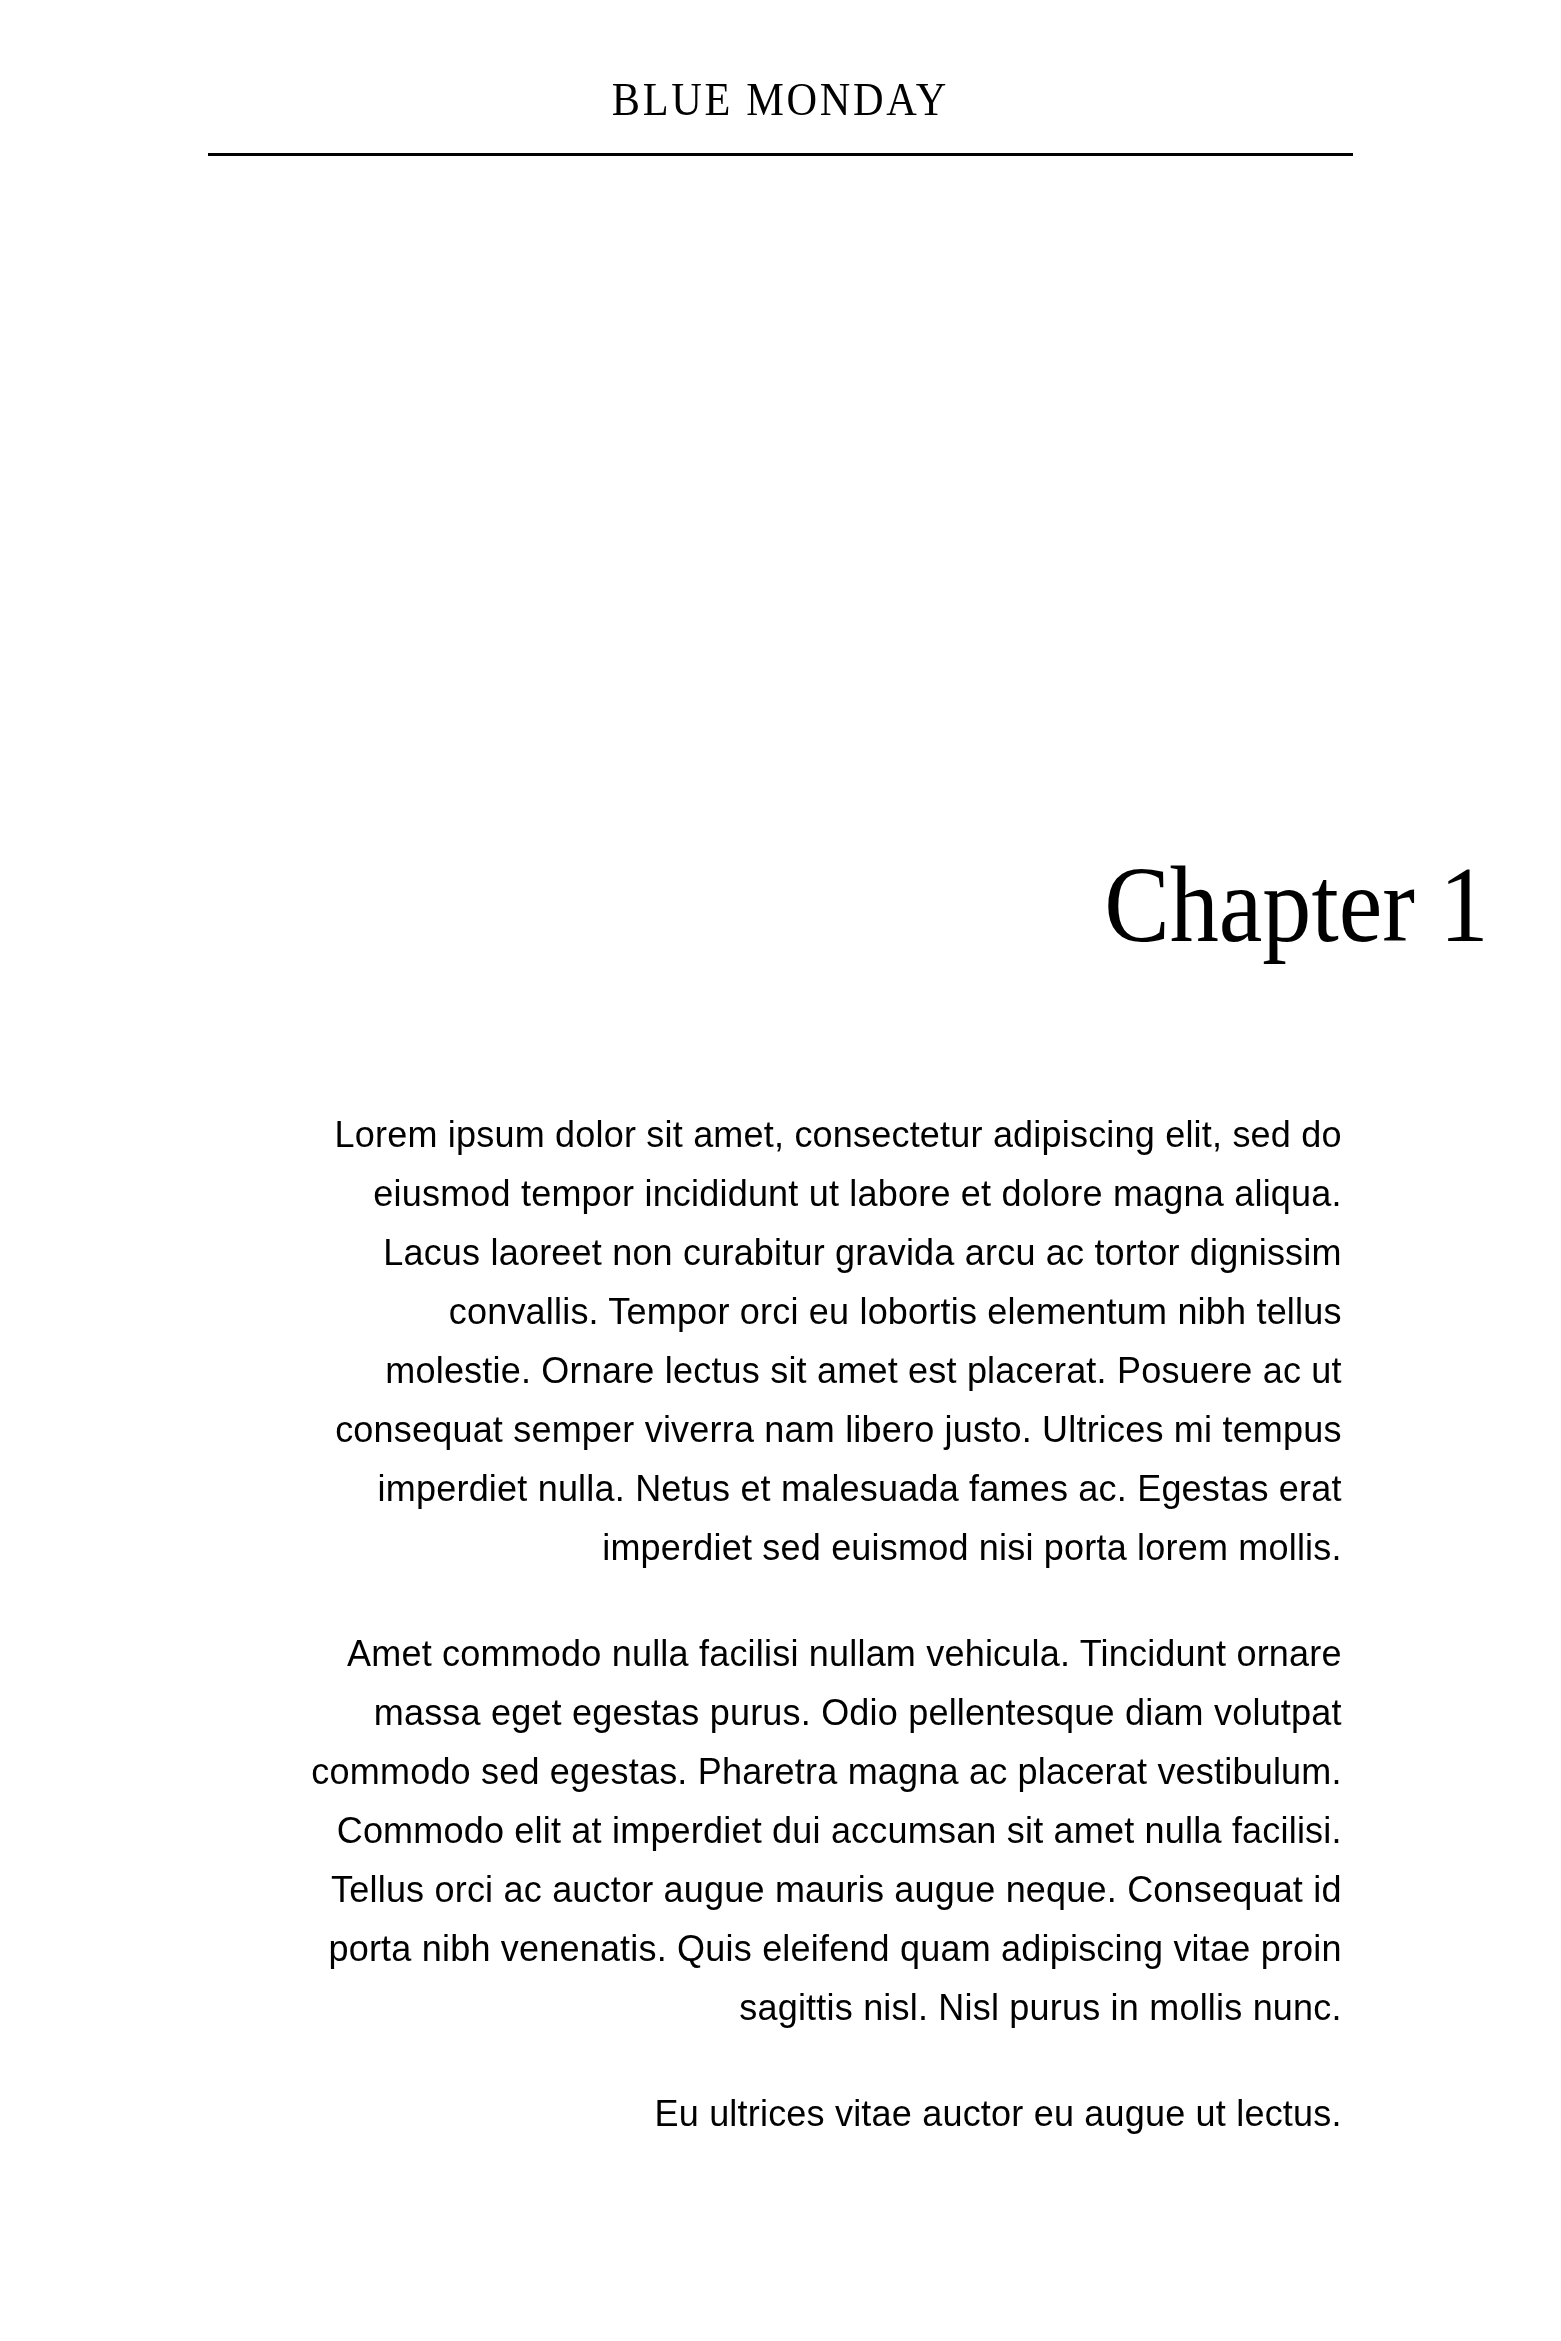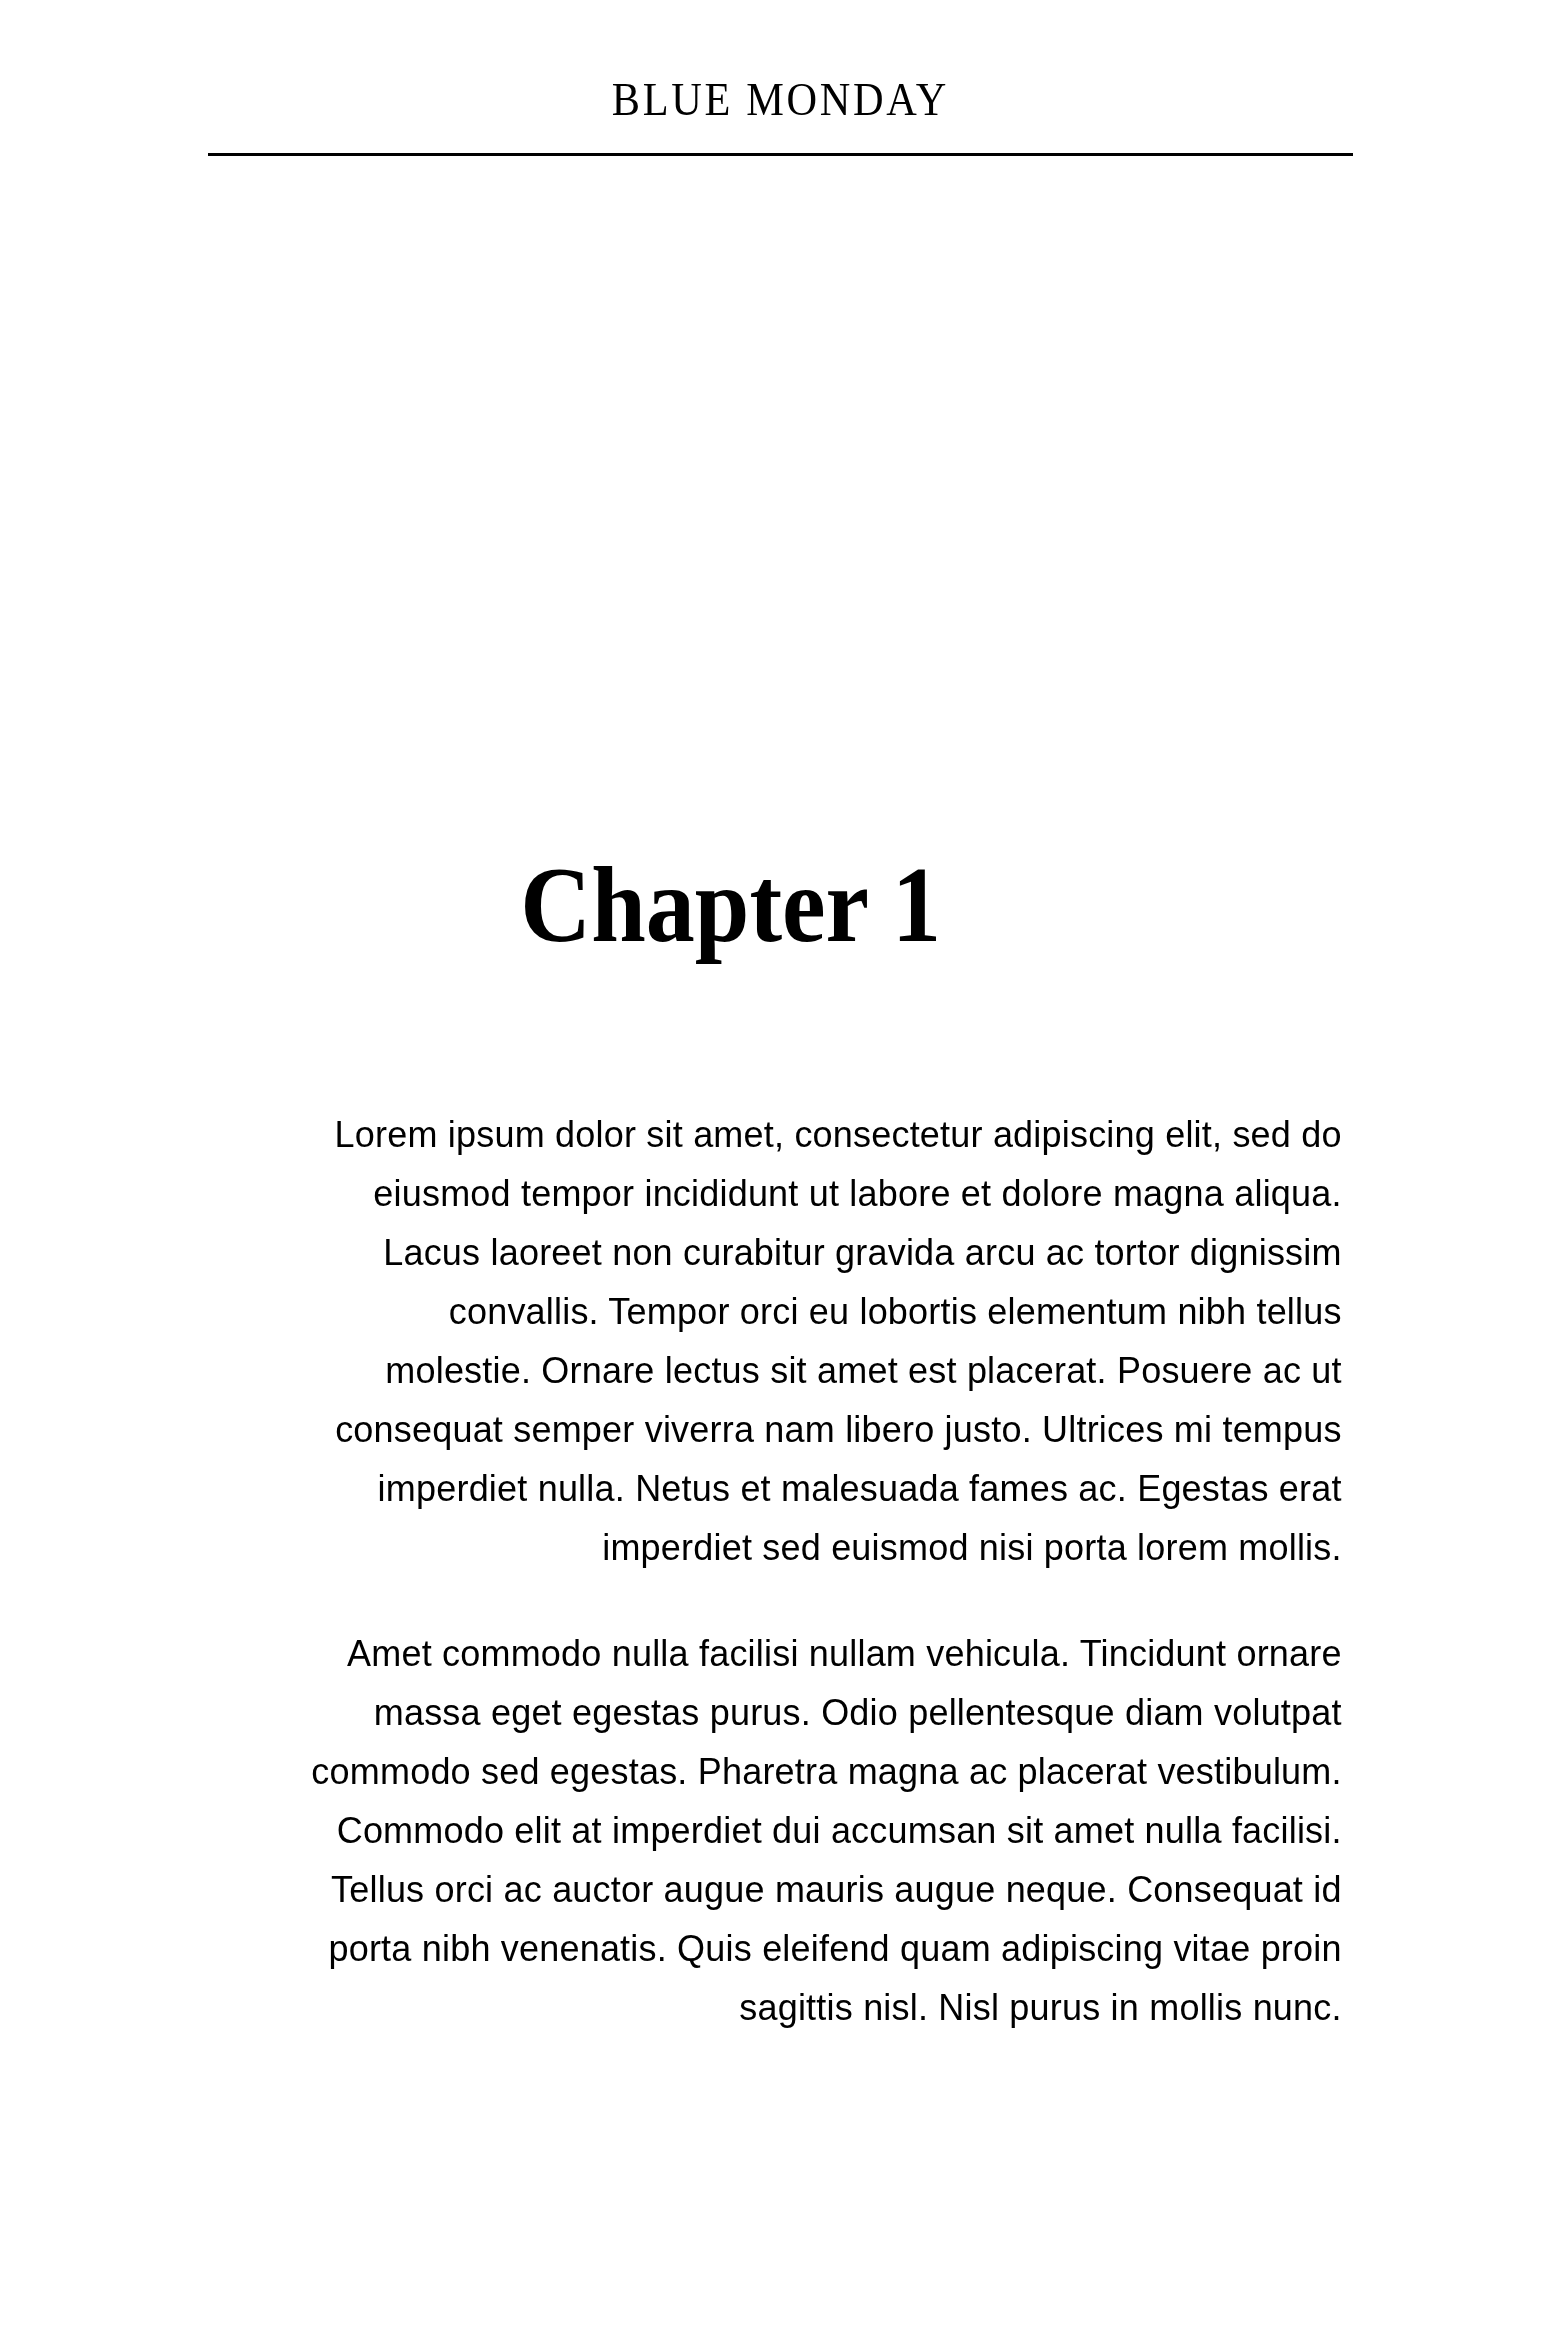--- a/index.html
+++ b/index.html
@@ -32,23 +32,23 @@
     color: #000000;
   }
   .header-rule {
     width: 1145px;
     height: 0;
     border-top: 3.5px solid #000000;
     margin: 29.5px auto 0 auto;
   }
   .chapter-heading {
     margin: 694px 0 146px 3px;
-    text-align: center;
+    text-align: right;
     font-family: "Liberation Serif", "DejaVu Serif", serif;
-    font-weight: 700;
+    font-weight: 400;
     font-size: 109px;
     line-height: 109px;
   }
   .chapter-heading .chapter-title-text {
     display: inline-block;
     white-space: pre;
     transform: translateX(-51px) scaleX(0.9);
   }
   .content {
     position: relative;
@@ -90,16 +90,17 @@
 consequat semper viverra nam libero justo. Ultrices mi tempus
 imperdiet nulla. Netus et malesuada fames ac. Egestas erat
 imperdiet sed euismod nisi porta lorem mollis.</p>
       <p class="body-paragraph">Amet commodo nulla facilisi nullam vehicula. Tincidunt ornare
 massa eget egestas purus. Odio pellentesque diam volutpat
 commodo sed egestas. Pharetra magna ac placerat vestibulum.
 Commodo elit at imperdiet dui accumsan sit amet nulla facilisi.
 Tellus orci ac auctor augue mauris augue neque. Consequat id
 porta nibh venenatis. Quis eleifend quam adipiscing vitae proin
 sagittis nisl. Nisl purus in mollis nunc.</p>
+      <p class="body-paragraph">Eu ultrices vitae auctor eu augue ut lectus.</p>
     </div>
 
 </div>
 
 
 </body></html>

